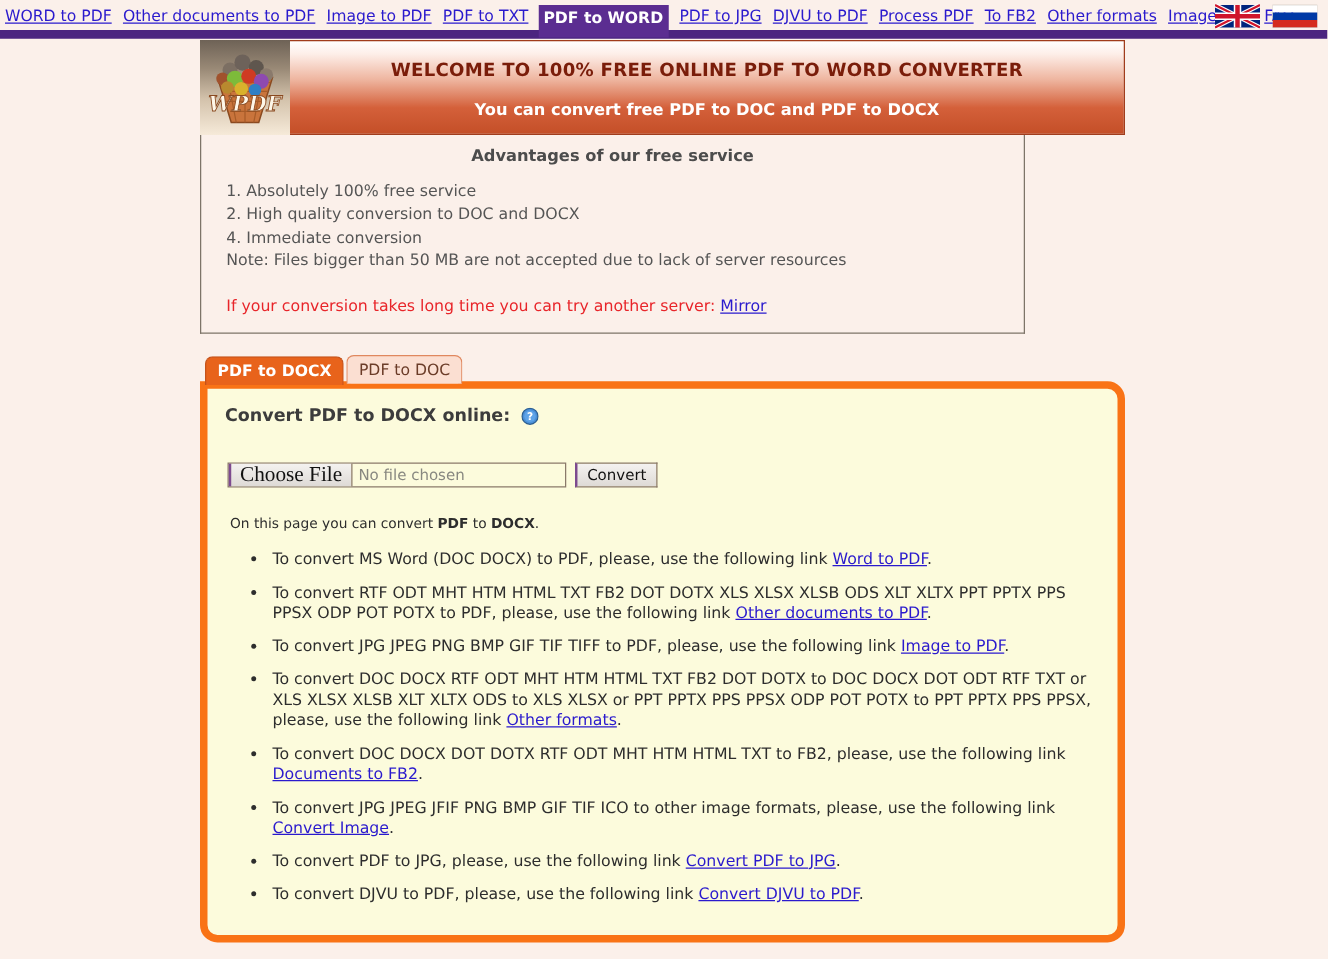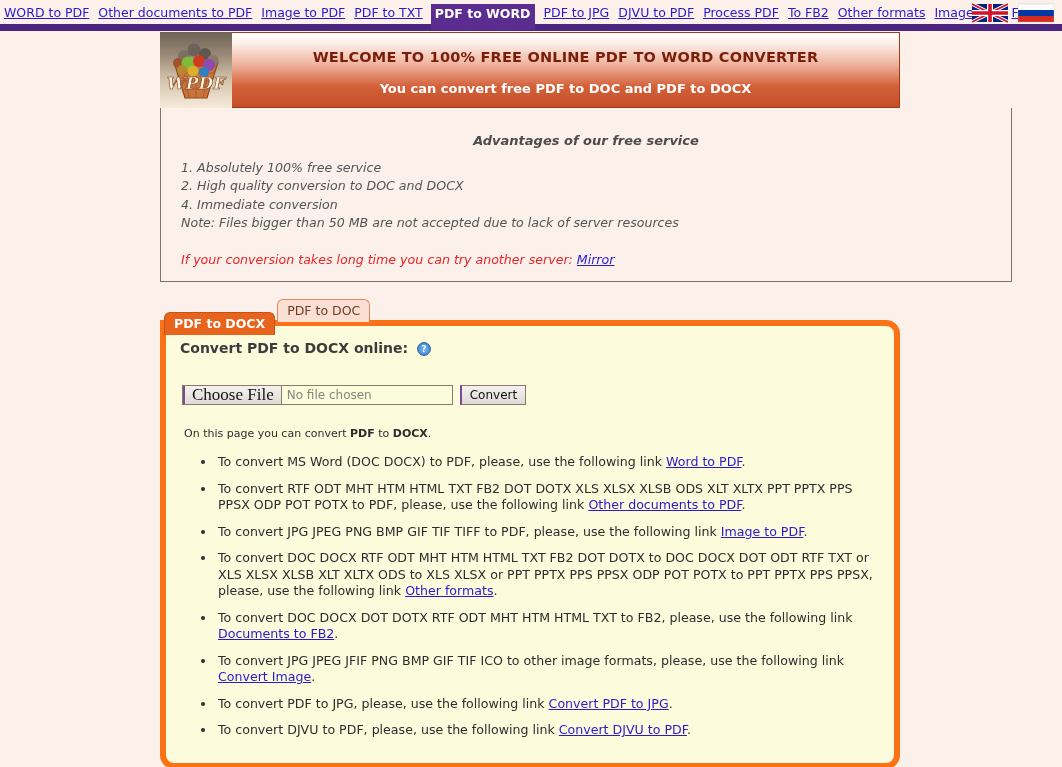--- a/index.html
+++ b/index.html
@@ -101,27 +101,26 @@
   .banner-sub {
     font-family: "DejaVu Sans", sans-serif;
     font-size: 13px;
     font-weight: bold;
     color: #ffffff;
     padding-top: 16px;
   }
 
   
   .advantages {
-    width: 852px;
+    width: 660px;
     box-sizing: border-box;
     border: 1px solid #7d7468;
     border-top: none;
     background: #fbf0ea;
-    padding: 25px 10px 14px 10px;
-    font-style: italic;
+    padding: 10px 10px 14px 10px;
   }
   .adv-title {
     text-align: center;
     font-family: "DejaVu Sans", sans-serif;
     font-size: 13px;
     color: #4c4c4c;
     font-weight: bold;
     margin-bottom: 11px;
   }
   .adv-line {
@@ -161,21 +160,21 @@
     vertical-align: bottom;
     box-sizing: border-box;
     line-height: 15px;
   }
   .tab.active {
     background: #e8631b;
     color: #ffffff;
     border: 1px solid #c4521a;
     border-bottom: none;
     position: relative;
-    top: 13px;
+    top: 1px;
   }
   .tab.inactive {
     background: #fbdfd2;
     color: #6b3c28;
     border: 1px solid #e0885f;
     border-bottom: none;
     font-weight: normal;
     margin-left: 2px;
   }
 

